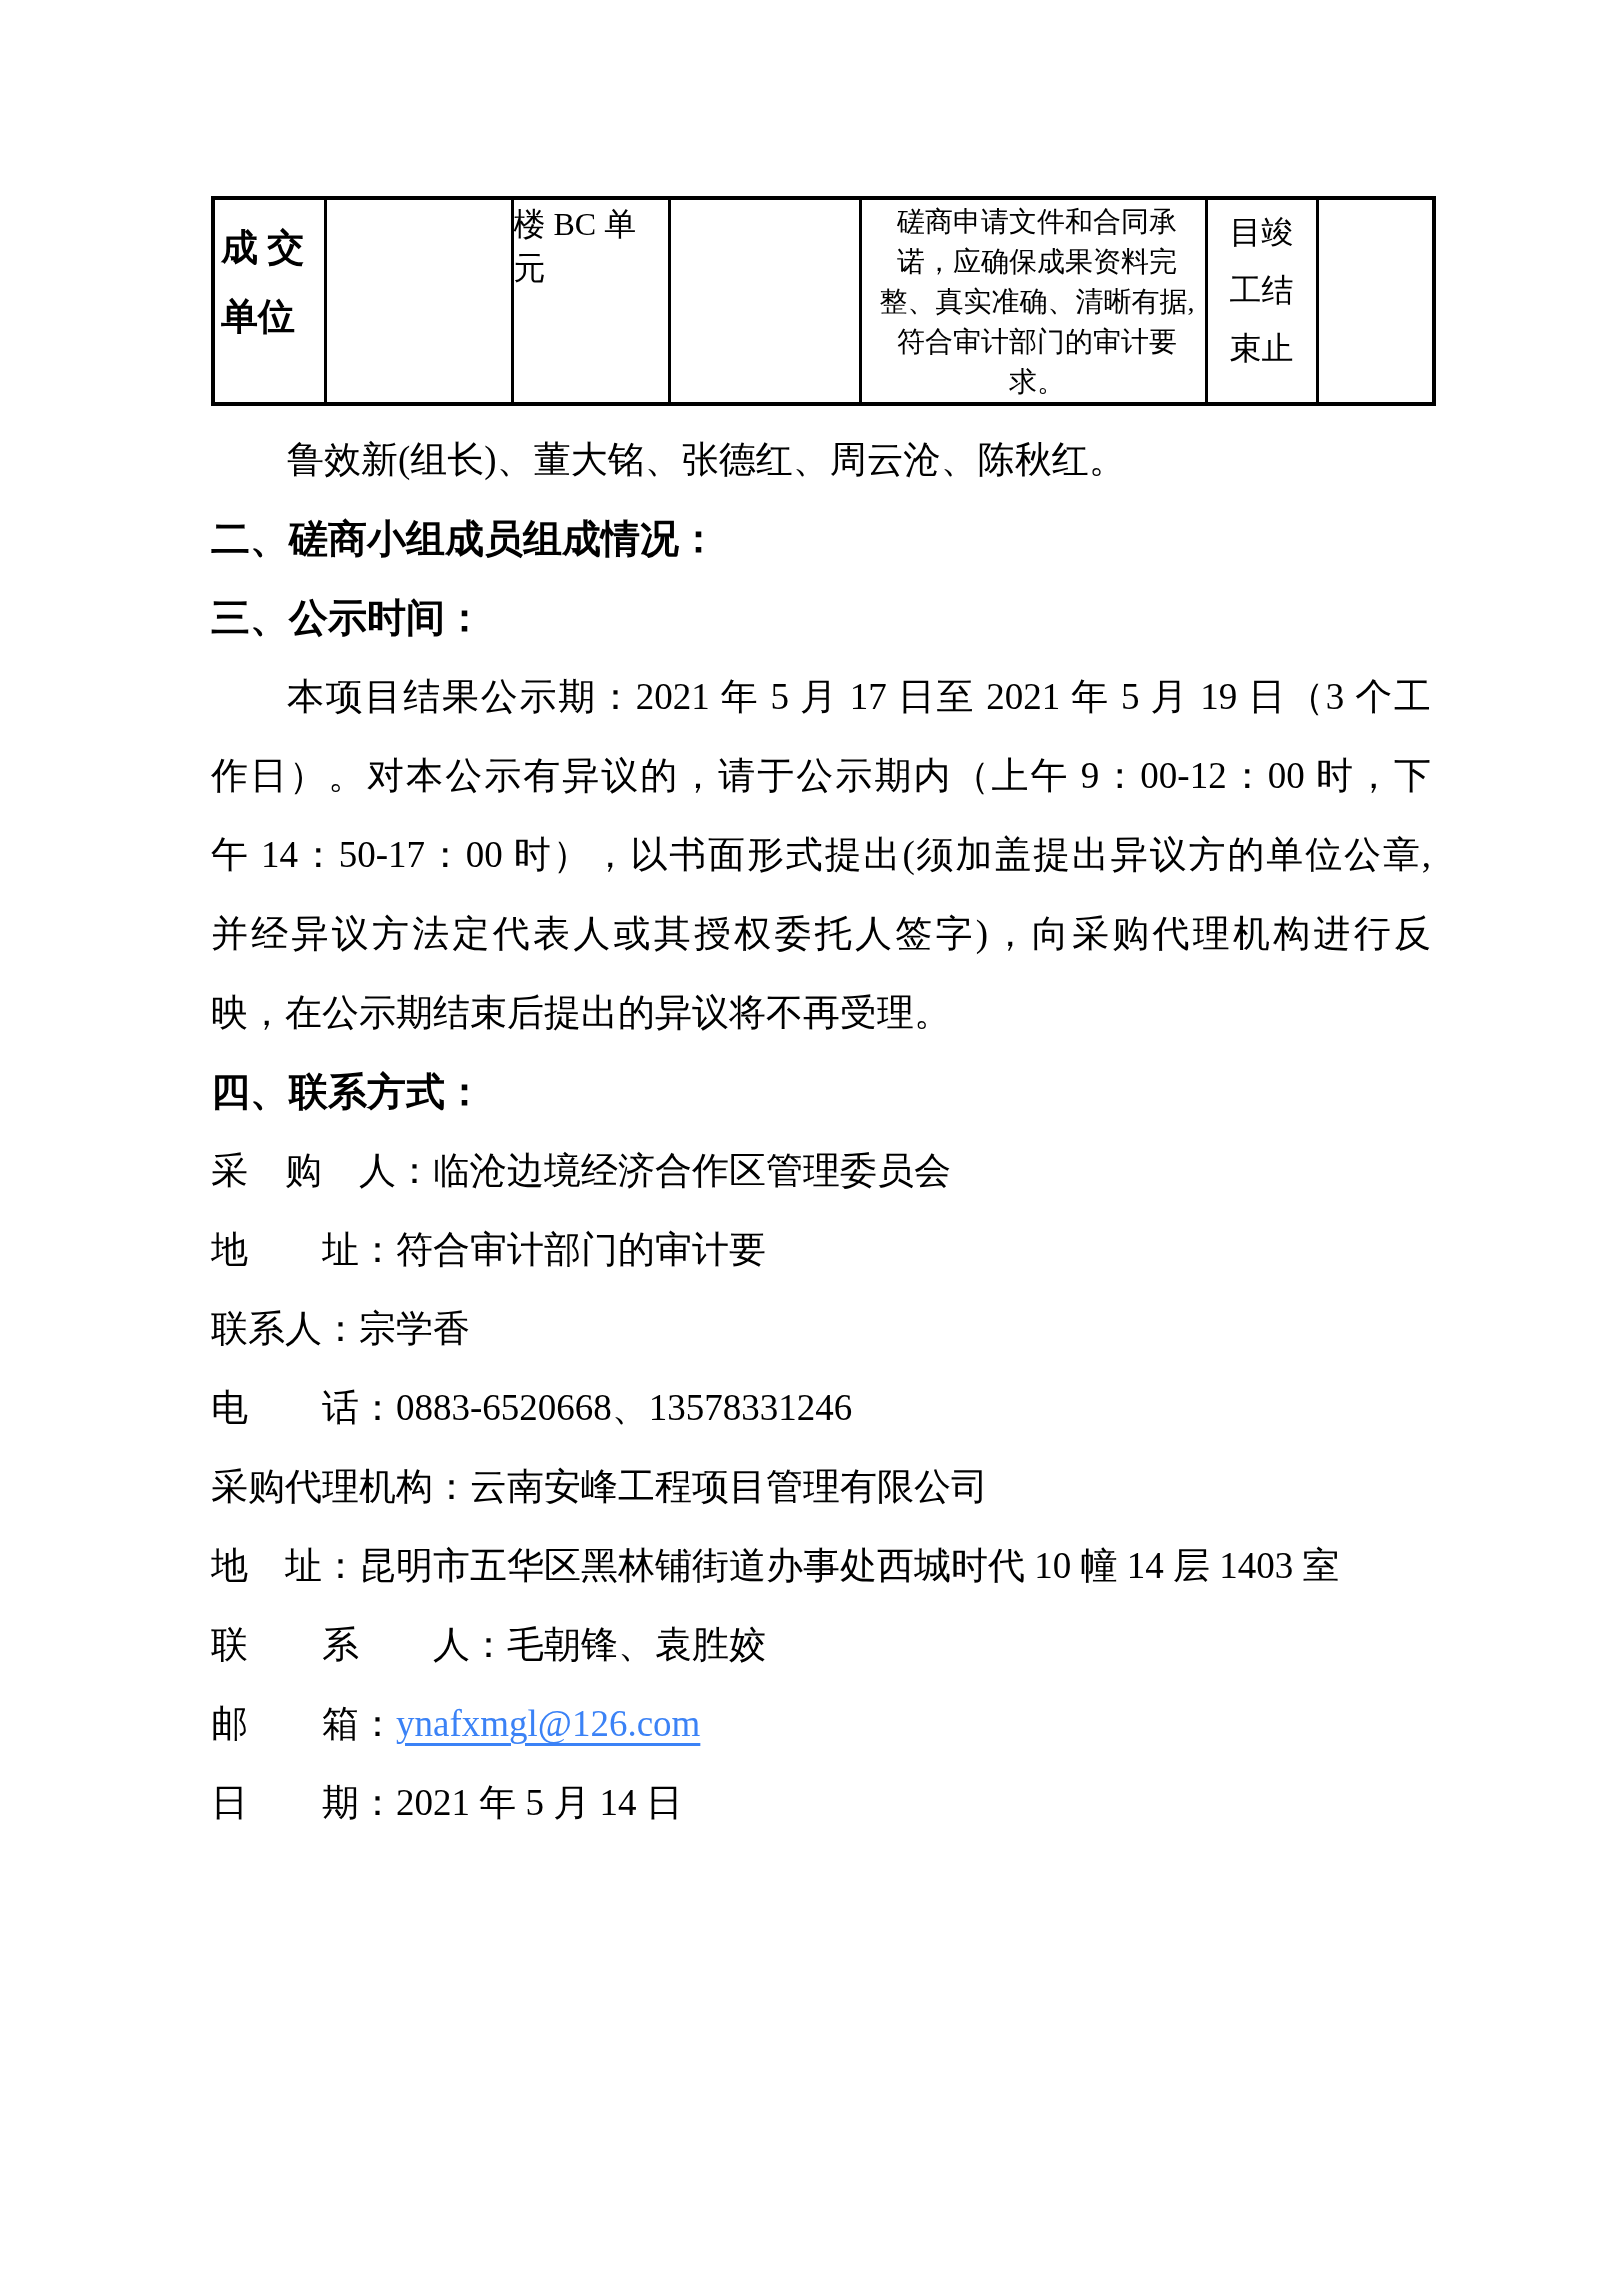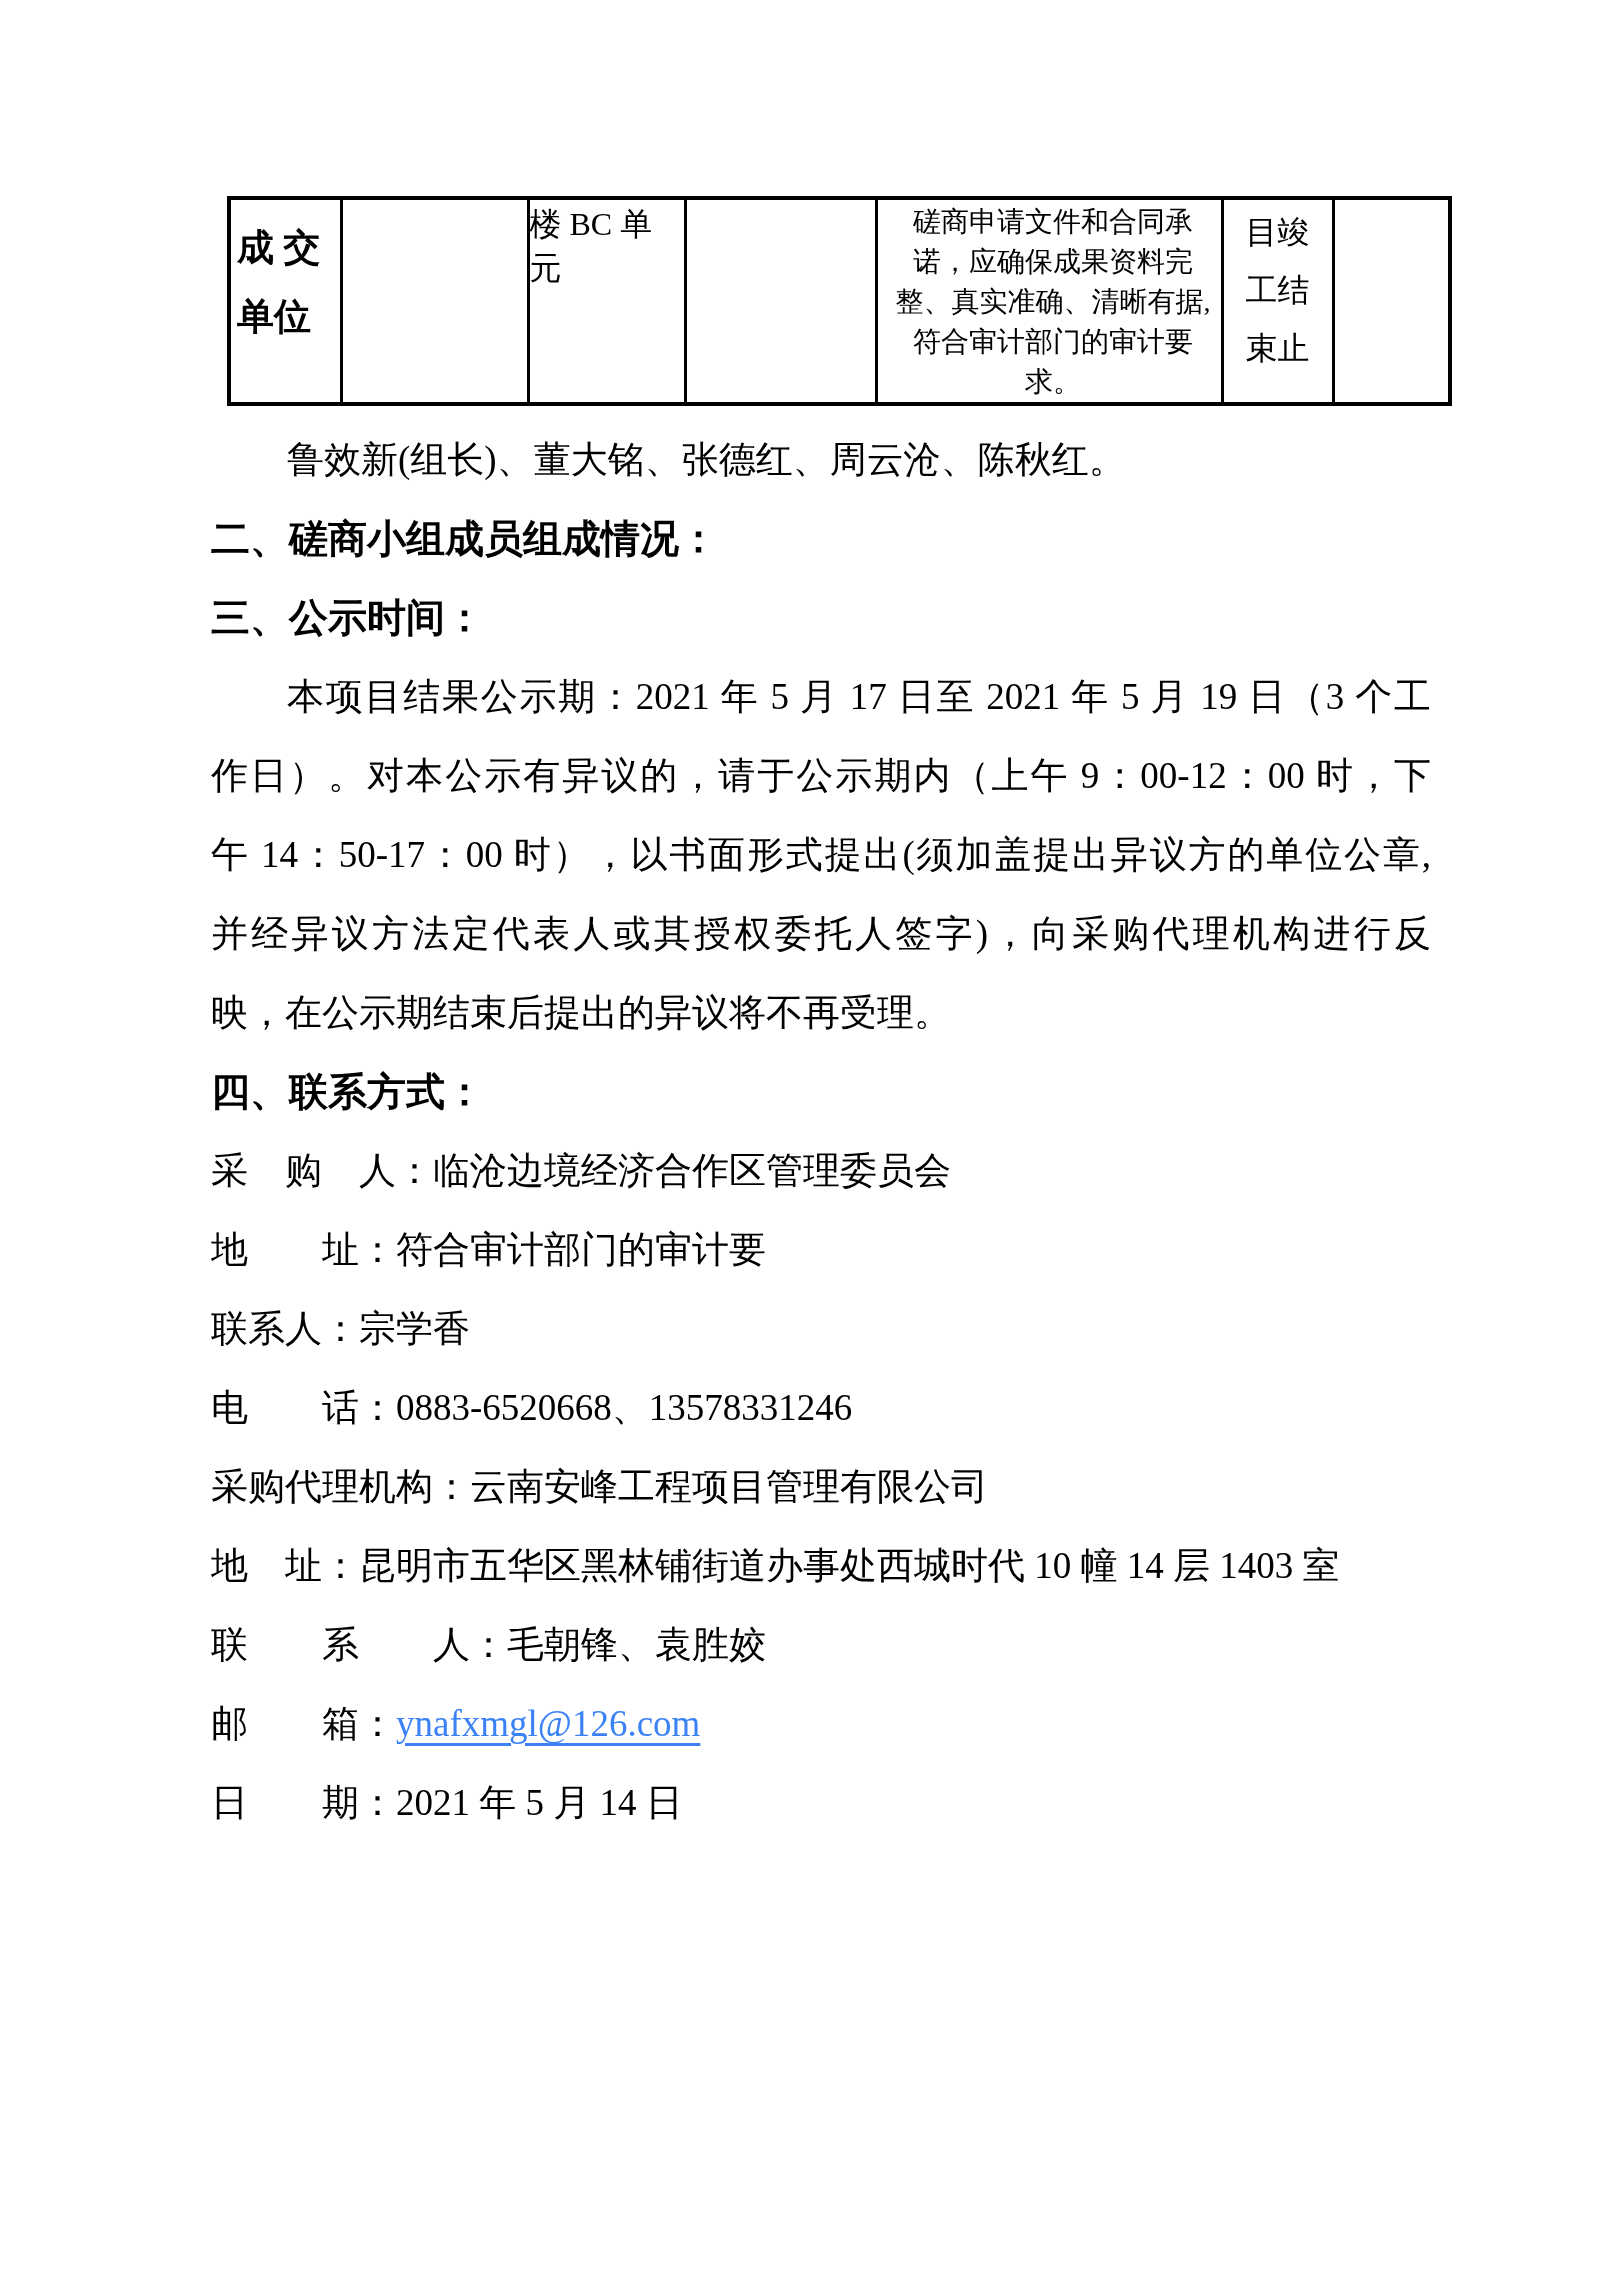--- a/index.html
+++ b/index.html
@@ -12,21 +12,21 @@
     background: #ffffff;
     position: relative;
     overflow: hidden;
     font-family: "Liberation Serif", serif;
     color: #000000;
   }
 
   
   .award-table {
     position: absolute;
-    left: 227px;
+    left: 211px;
     top: 196px;
     border-collapse: collapse;
     table-layout: fixed;
     border: 4.9px solid #000;
   }
   .award-table td {
     border: 3.9px solid #000;
     padding: 0;
     vertical-align: top;
     overflow: hidden;

